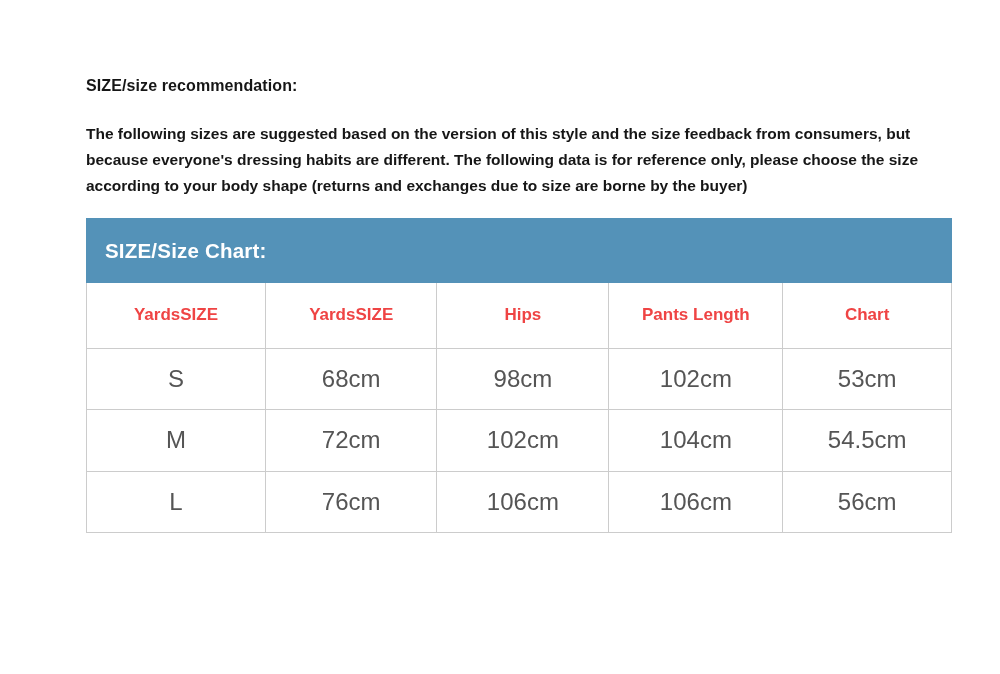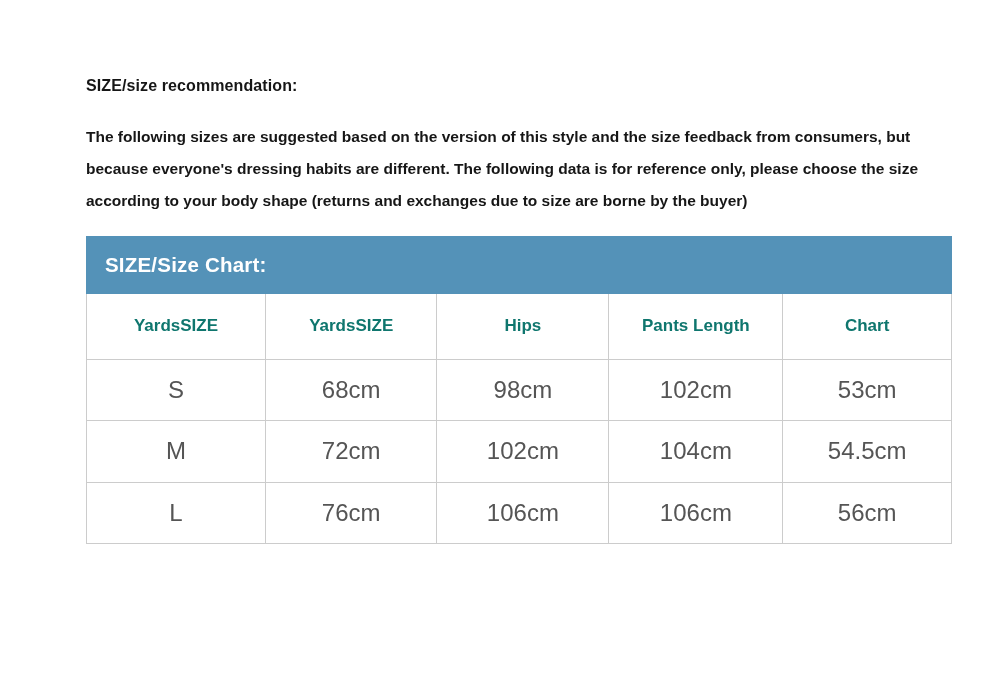--- a/index.html
+++ b/index.html
@@ -22,30 +22,30 @@
     font-size: 16px;
     font-weight: bold;
     letter-spacing: 0.1px;
     color: #161616;
   }
   .rec-body {
     margin: 0;
     margin-top: 26px;
     max-width: 878px;
     font-size: 15.5px;
-    line-height: 32px;
+    line-height: 26px;
     font-weight: bold;
     color: #161616;
   }
   .chart {
     margin-top: 19px;
     width: 866px;
   }
   .chart-banner {
-    height: 58px;
+    height: 65px;
     background: #5492b8;
     display: flex;
     align-items: center;
     padding-left: 19px;
   }
   .chart-banner-title {
     color: #ffffff;
     font-size: 20.5px;
     font-weight: bold;
     letter-spacing: 0.2px;
@@ -59,21 +59,21 @@
   table.size-table col.c2 { width: 19.8%; }
   table.size-table col.c3 { width: 19.9%; }
   table.size-table col.c4 { width: 20.1%; }
   table.size-table col.c5 { width: 19.5%; }
   table.size-table th {
     height: 65px;
     border: 1px solid #cccccc;
     border-top: none;
     font-size: 17px;
     font-weight: bold;
-    color: #0f766e;
+    color: #ef4444;
     text-align: center;
     vertical-align: middle;
     background: #ffffff;
   }
   table.size-table td {
     height: 61.5px;
     border: 1px solid #cccccc;
     font-size: 24px;
     font-weight: normal;
     color: #555555;

